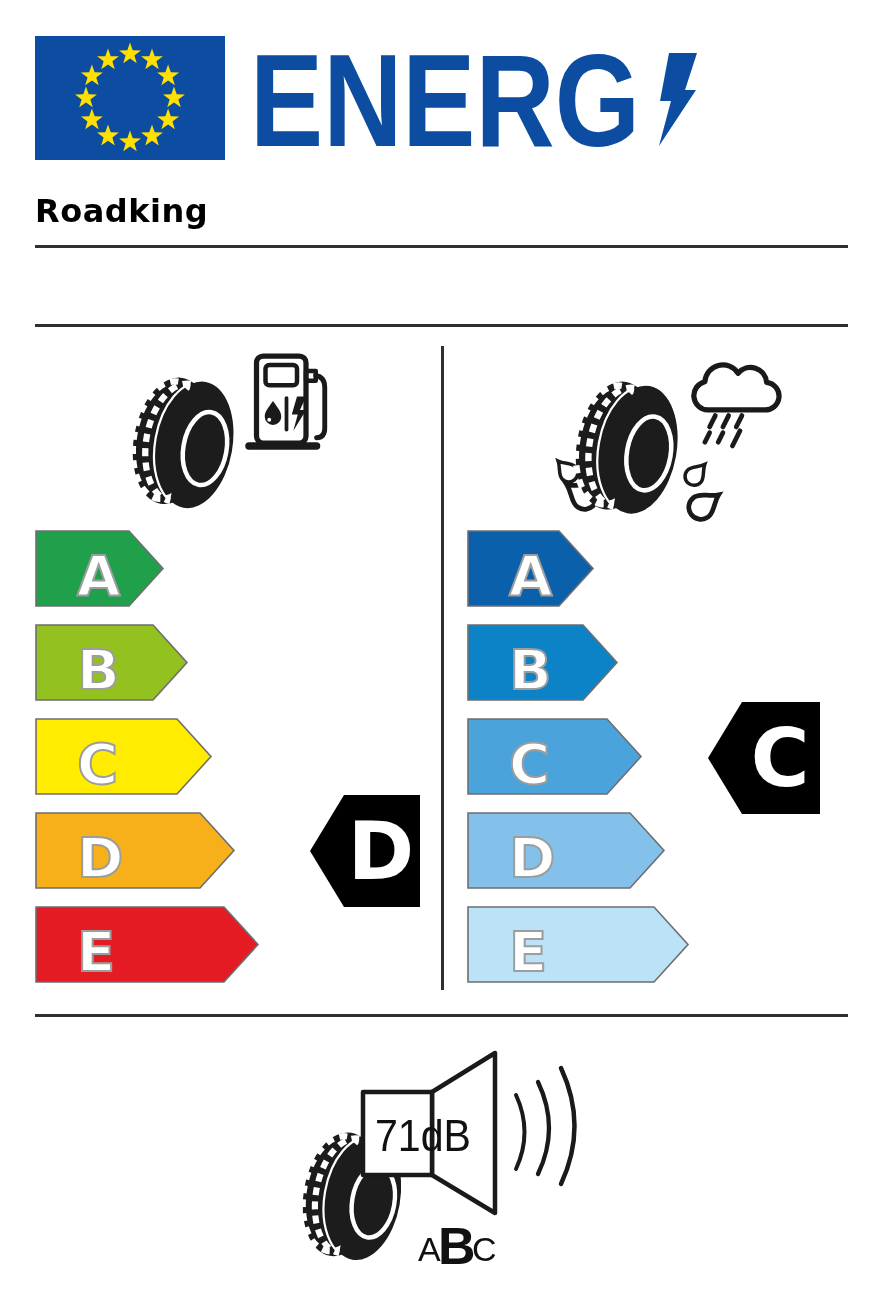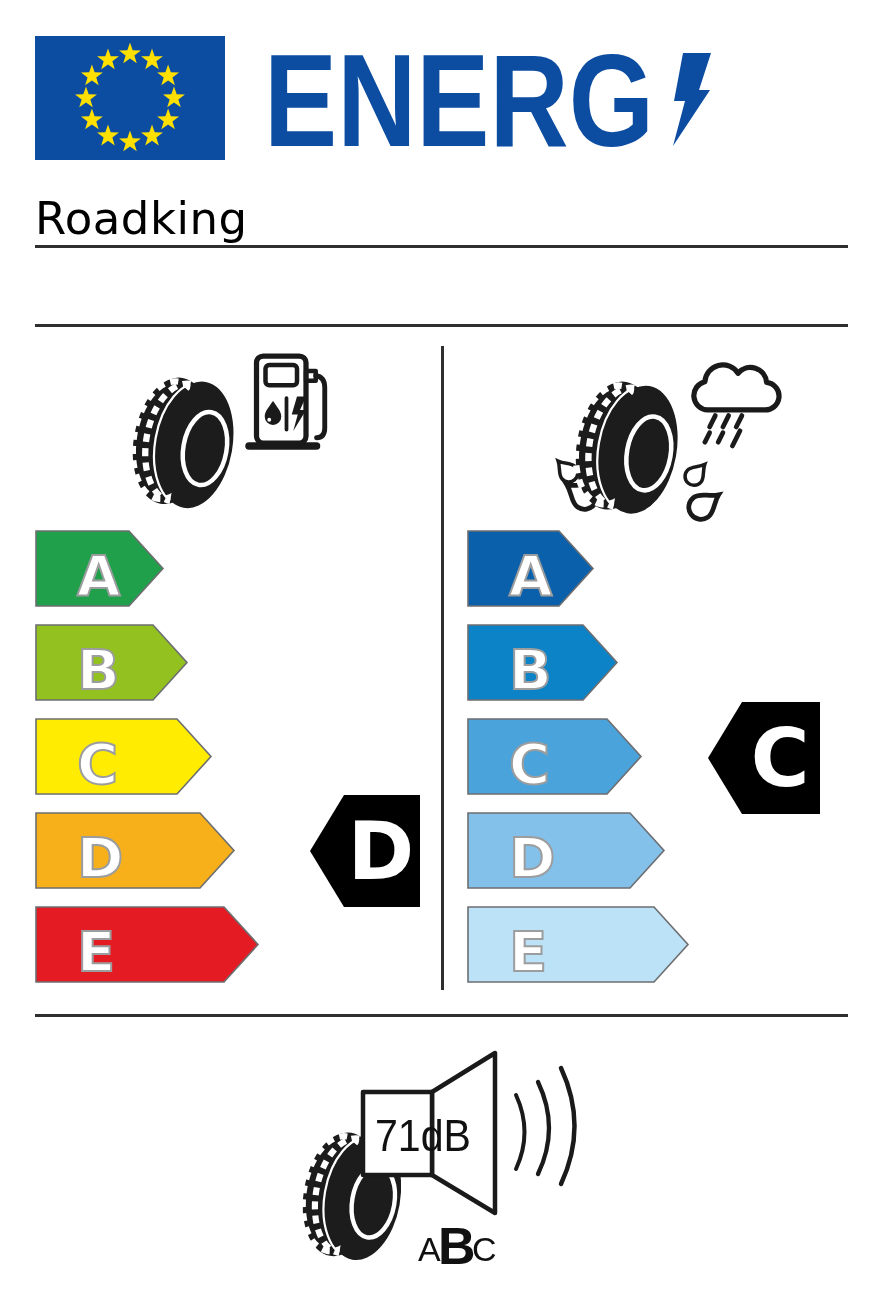--- a/index.html
+++ b/index.html
@@ -1,21 +1,21 @@
 <!DOCTYPE html>
 <html><head>
 <meta charset="utf-8">
 <style>
   html,body{margin:0;padding:0;background:#fff;}
   body{width:886px;height:1299px;position:relative;font-family:"DejaVu Sans",sans-serif;overflow:hidden;}
   .label{position:absolute;inset:0;background:#fff;}
   .flag{position:absolute;left:35px;top:36px;width:190px;height:124px;}
-  .logo{position:absolute;left:248px;top:45px;width:470px;height:112px;margin-left:14px;}
+  .logo{position:absolute;left:248px;top:45px;width:470px;height:112px;}
   .logo text{font-family:"Liberation Sans",sans-serif;font-weight:bold;}
-  .product-name{position:absolute;left:35px;top:192px;font-size:45px;font-weight:normal;color:#000;letter-spacing:0.5px;}
+  .product-name{position:absolute;left:35px;top:192px;font-size:32px;font-weight:bold;color:#000;letter-spacing:0.5px;}
   .rule{position:absolute;left:35px;width:813px;height:3px;background:#2f2f2f;}
   #rule-1{top:245px;} #rule-2{top:324px;} #rule-3{top:1014px;}
   .vdivider{position:absolute;left:441px;top:346px;width:3px;height:644px;background:#2f2f2f;}
   .icons{position:absolute;}
   #fuel-icons{left:120px;top:345px;}
   #wet-icons{left:520px;top:345px;}
   .scale{position:absolute;top:530px;width:245px;height:455px;}
   #fuel-scale{left:35px;} #wet-scale{left:467px;}
   .scale-row{position:absolute;left:0;height:77px;}
   .scale-row svg{display:block;}

